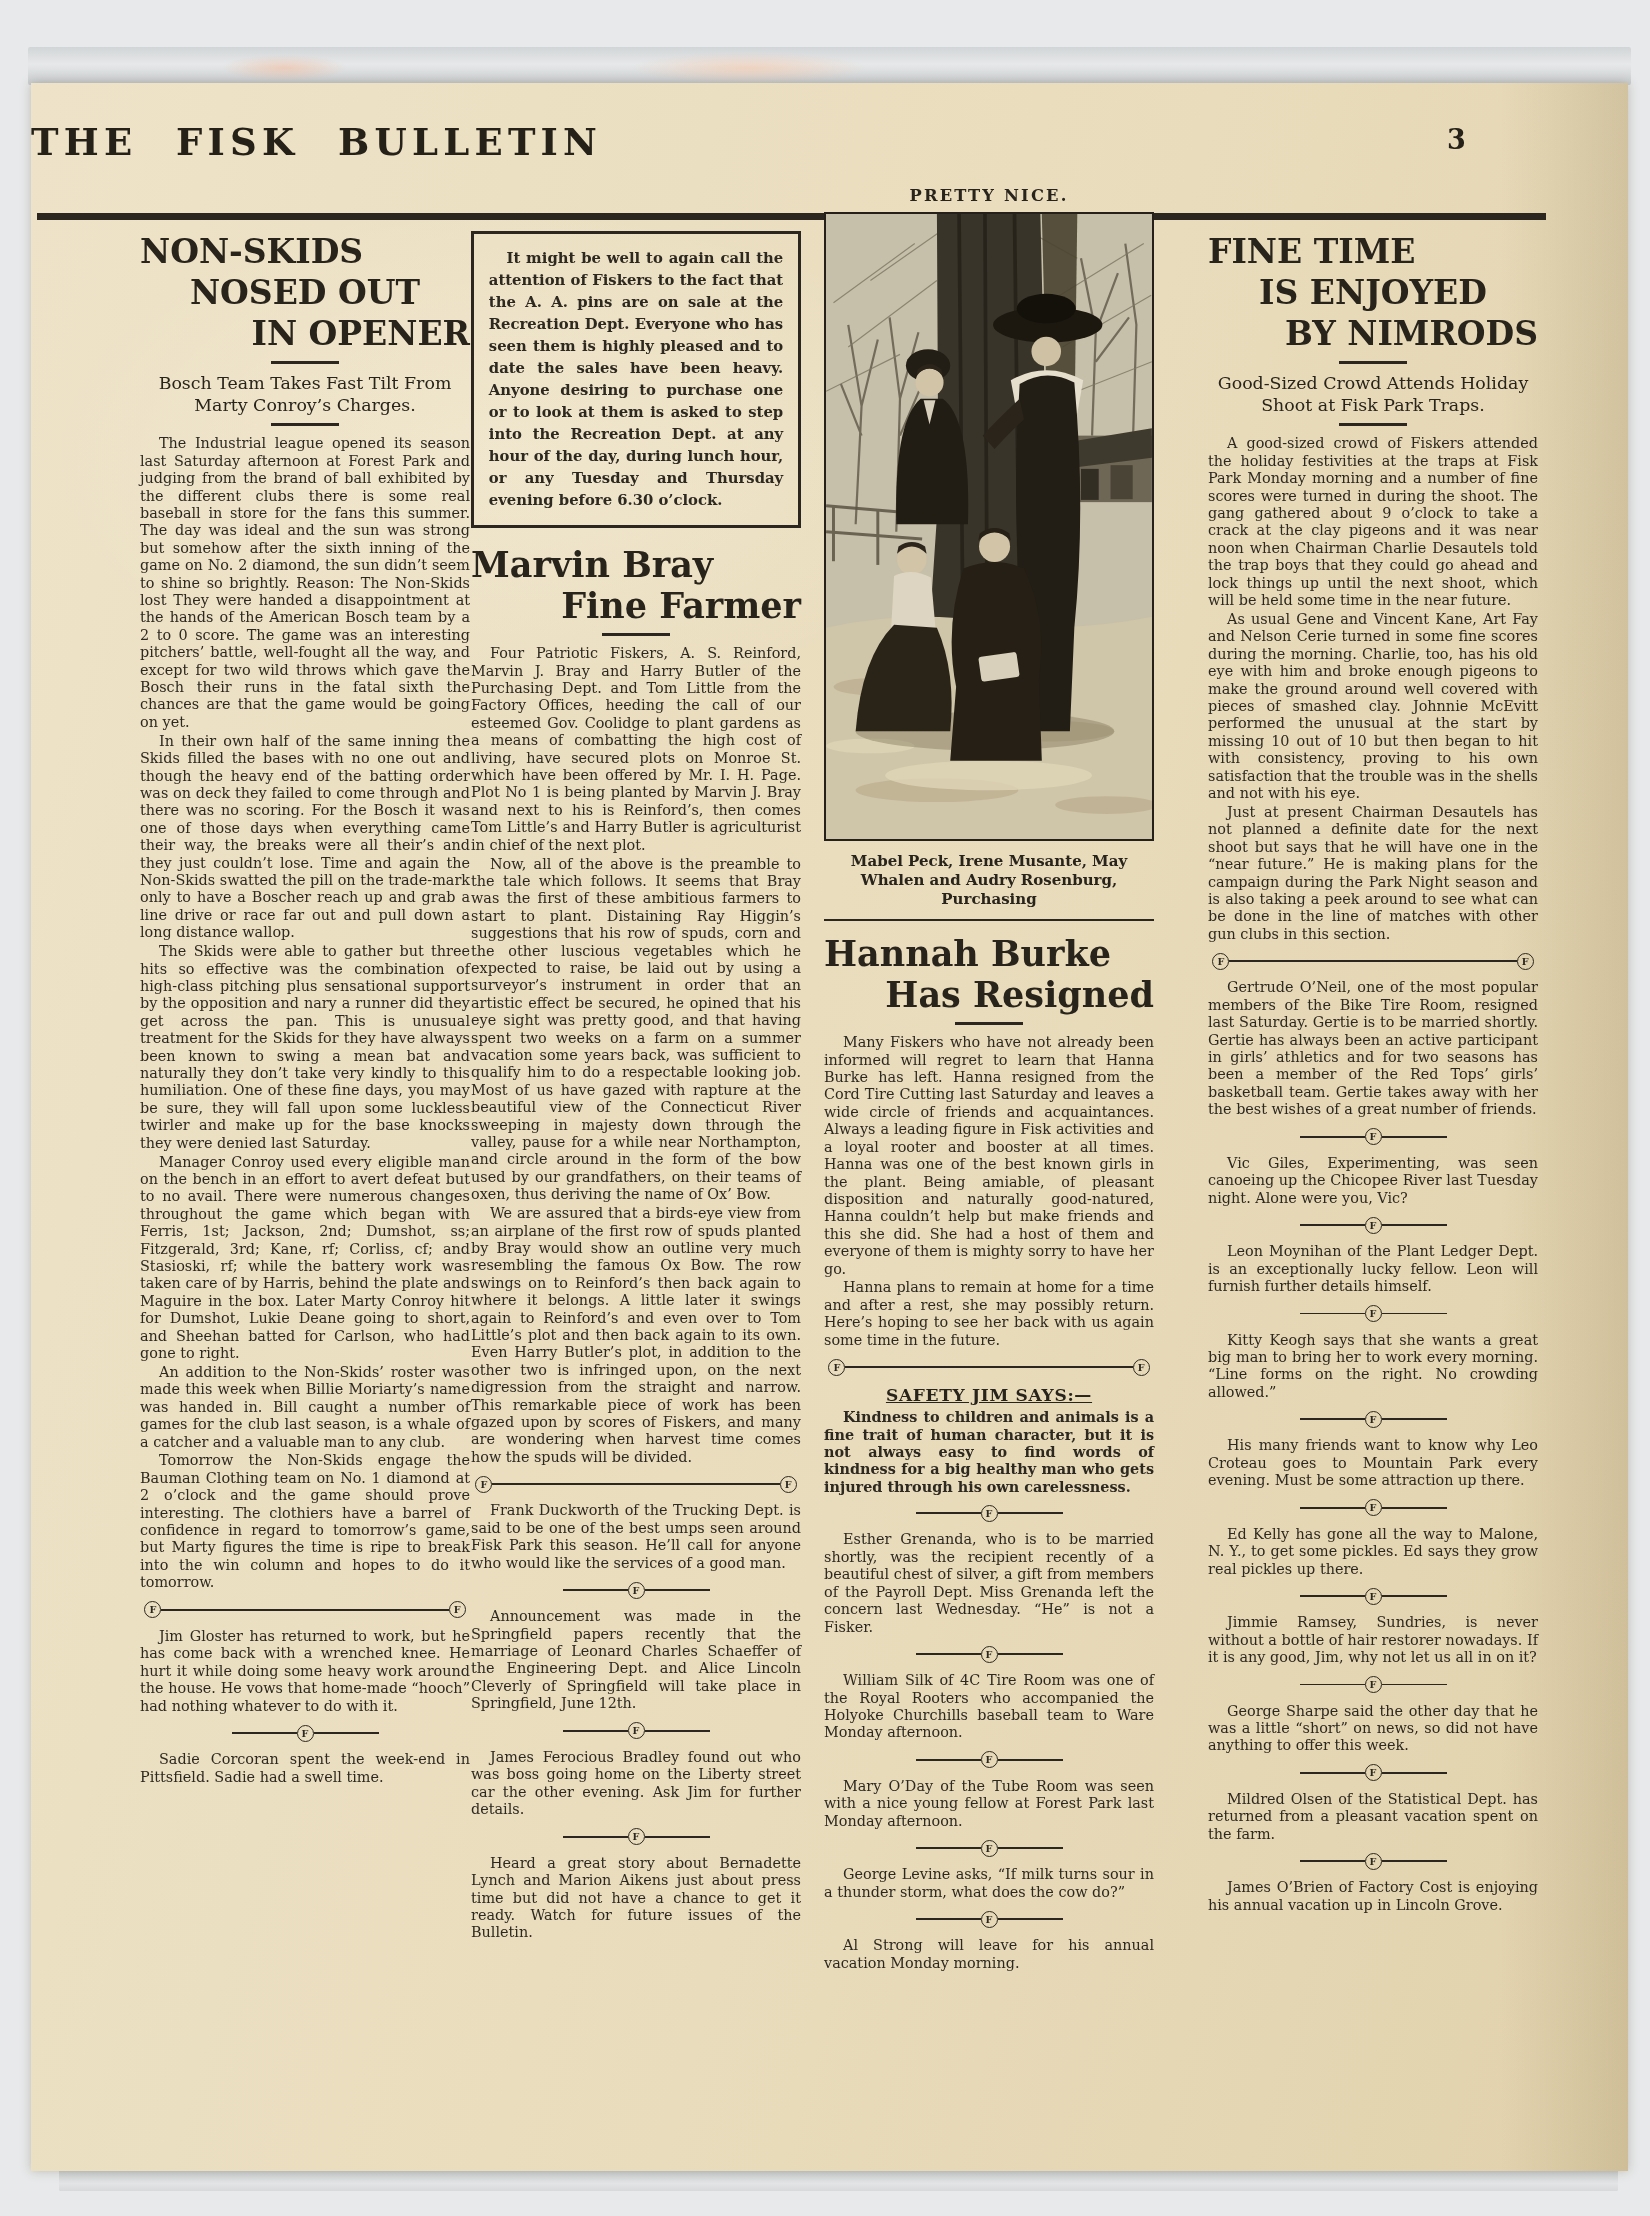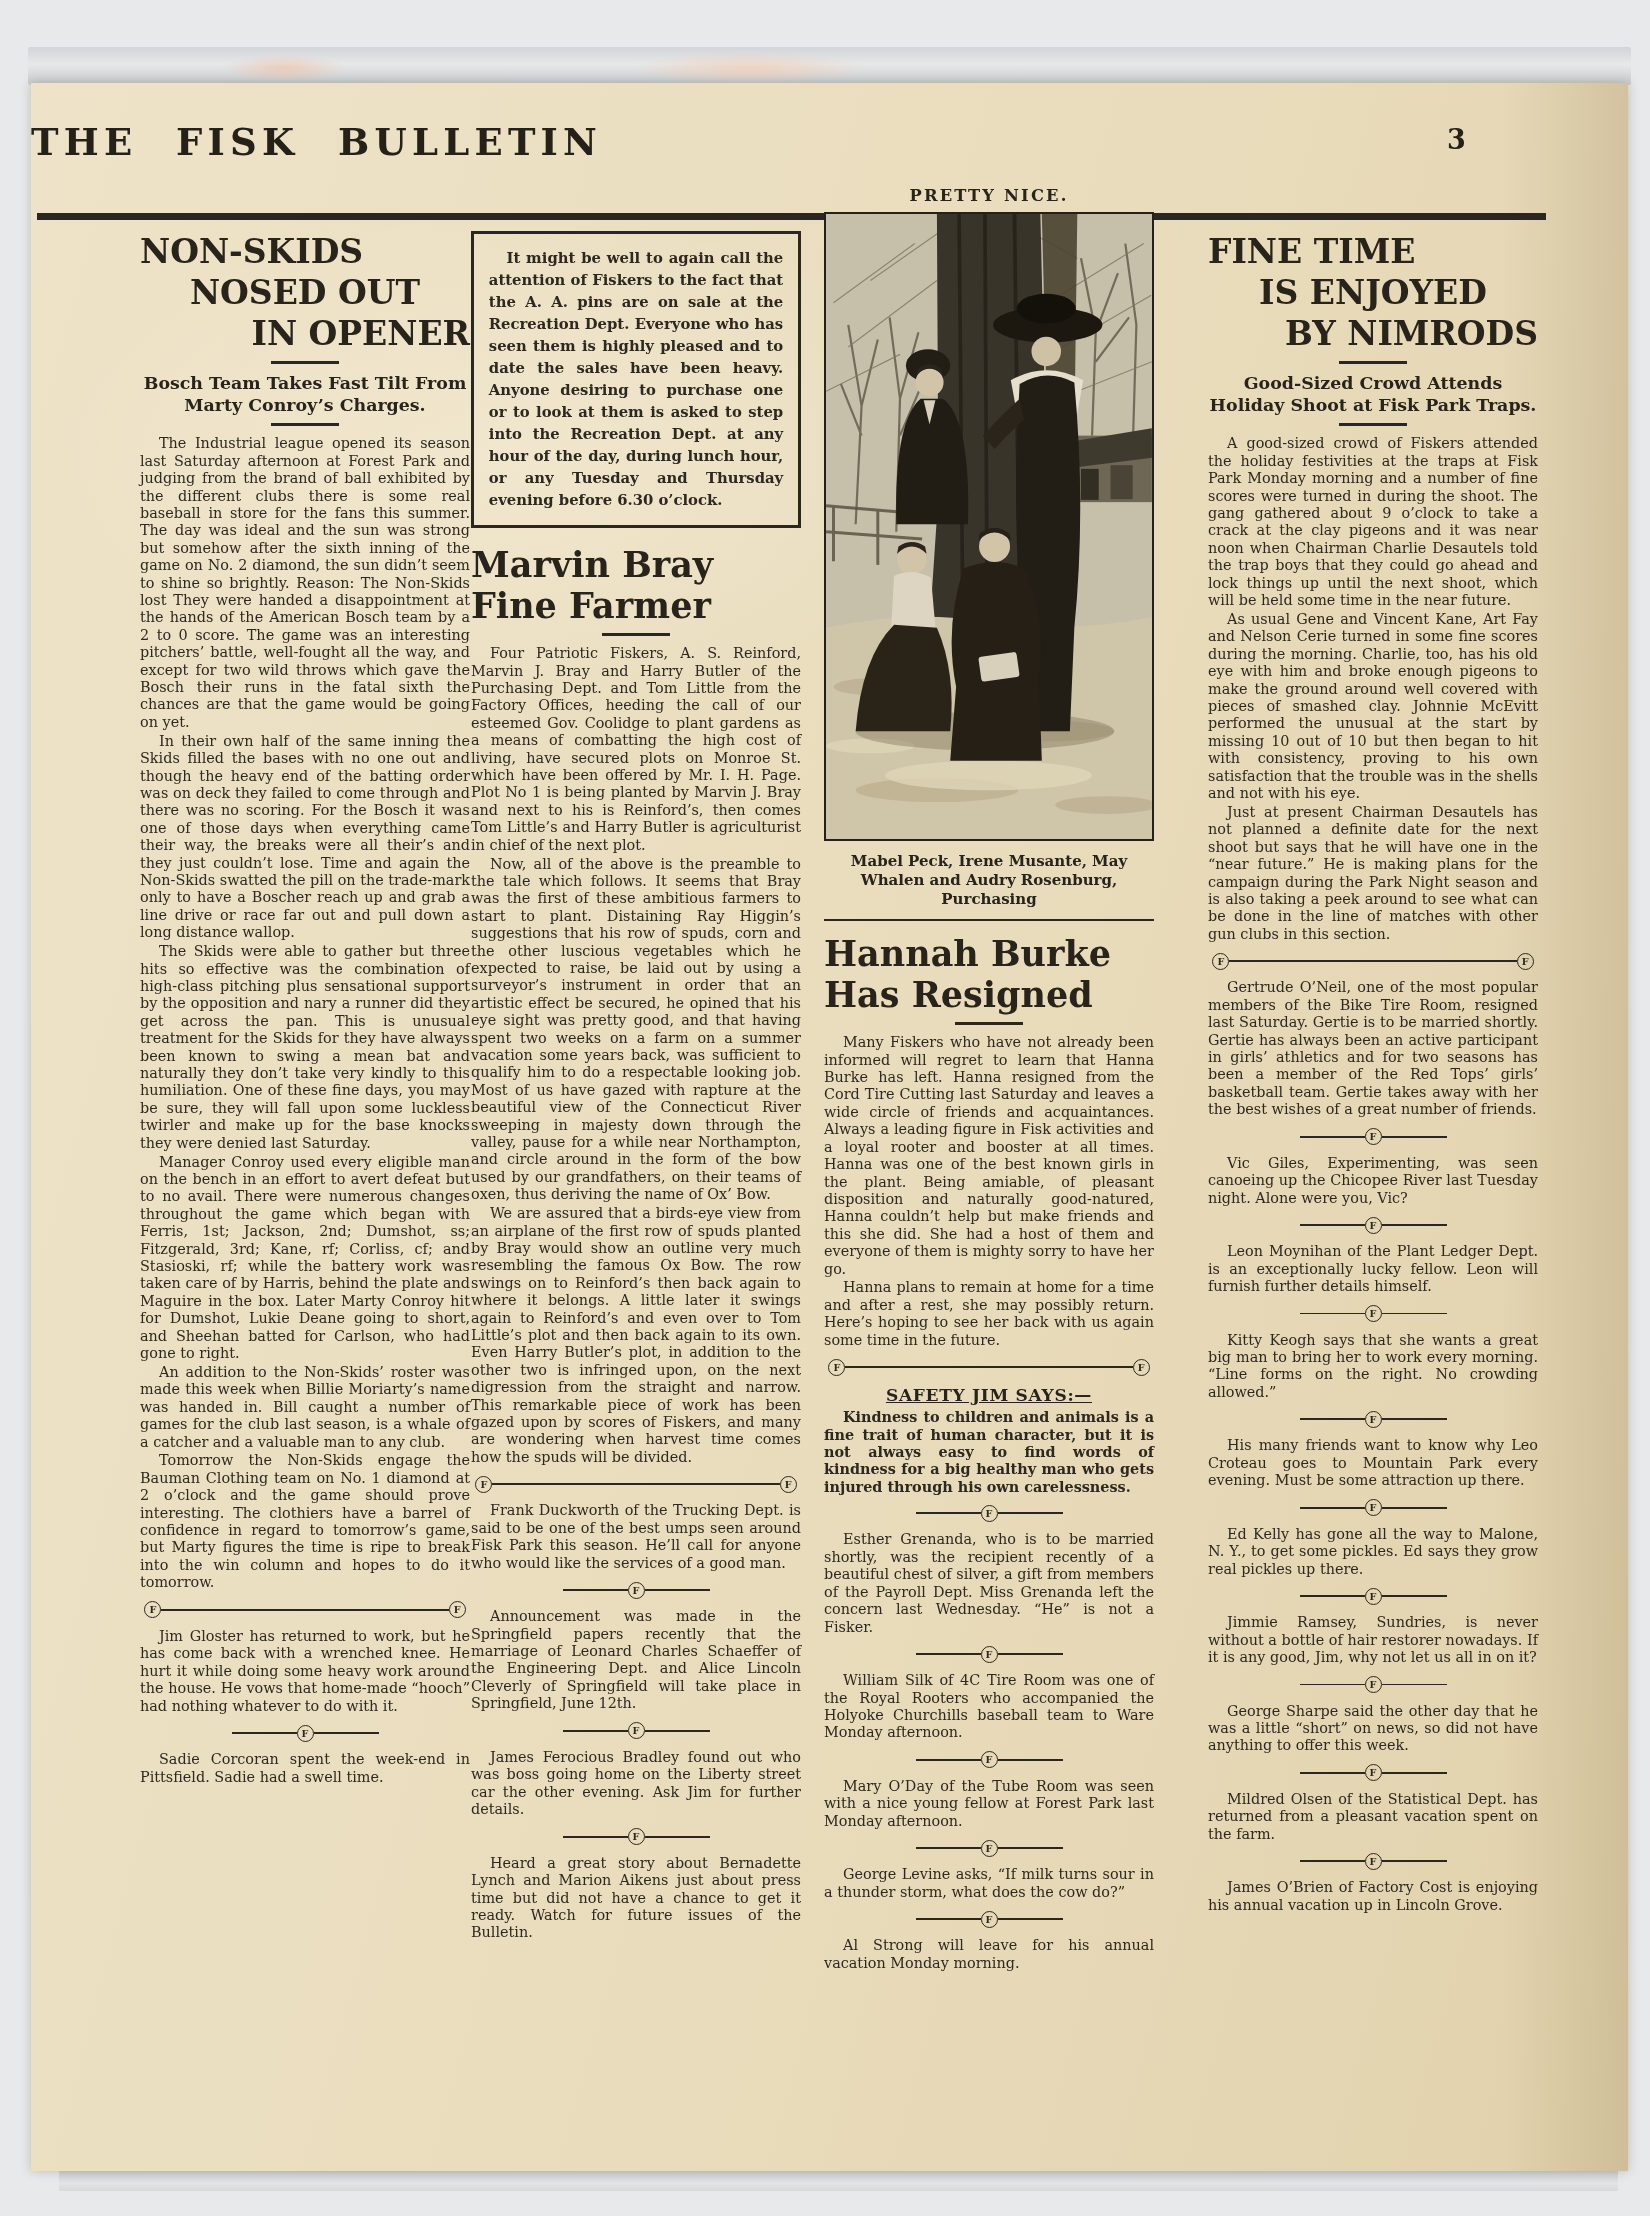--- a/index.html
+++ b/index.html
@@ -45,24 +45,24 @@
   .col3{left:793px;top:103px;}
   .col4{left:1129px;margin-left:48px;}
 
   .hl{margin:0 0 3px 0;color:#28231b;font-weight:bold;}
   .hl .l{display:block;}
   .hl-caps .l{font-size:33px;line-height:41px;}
   .hl-tc .l{font-size:35px;line-height:41px;}
   .hl .a{text-align:left;}
   .hl .b{text-align:center;}
   .hl .c{text-align:right;}
-  .hl .b2{}
+  .hl .b2{text-align:right;}
 
   .rule-sm{width:68px;height:3px;background:#2b2720;margin:7.4px auto 8.9px;}
-  .sub{margin:0;font-size:17.4px;line-height:21.4px;font-weight:bold;text-align:center;color:#28231b;}
+  .sub{margin:0;font-size:17.4px;line-height:21.4px;font-weight:normal;text-align:center;color:#28231b;}
 
   .para{margin:0;font-size:14.4px;line-height:17.4px;text-align:justify;text-indent:19px;}
   .para+.para{margin-top:1.5px;}
   .bold{font-weight:bold;}
 
   .notice{
     border:3px solid #2b2720;padding:13.3px 14.8px;margin-bottom:16.3px;
     font-weight:bold;font-size:14.8px;line-height:22px;text-align:justify;text-indent:17.7px;
   }
 

